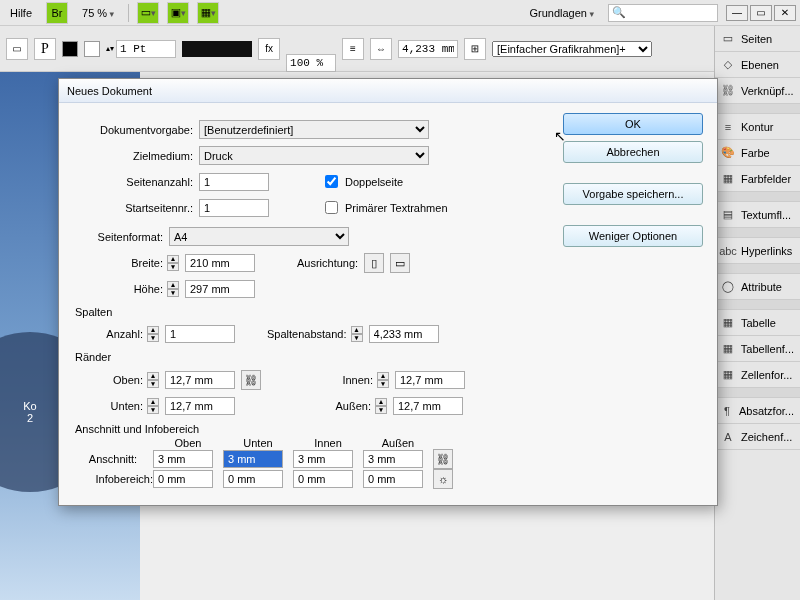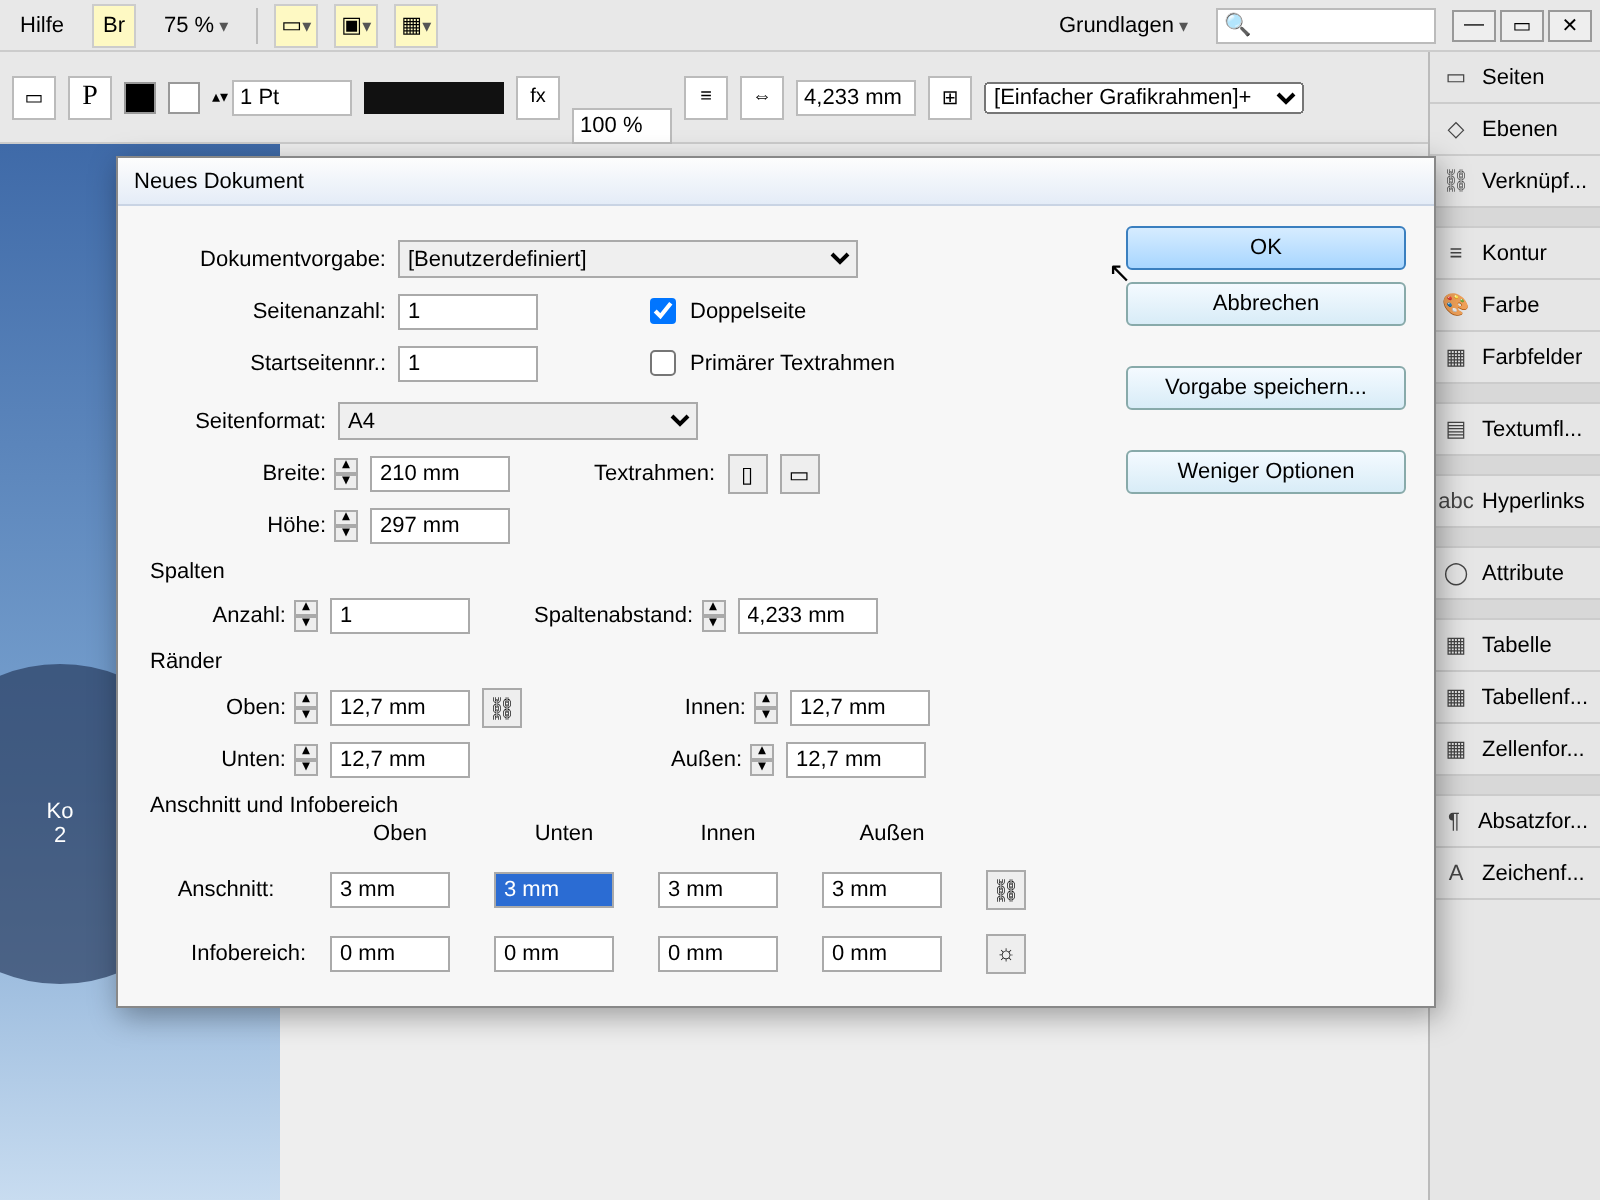--- a/index.html
+++ b/index.html
@@ -1,30 +1,30 @@
 <!DOCTYPE html>
 <html><head>
 <meta charset="utf-8">
 <style>
 * { box-sizing: border-box; font-family: "Segoe UI", Tahoma, sans-serif; font-size: 11px; }
 body { margin: 0; background: #f0f0f0; width: 800px; height: 600px; overflow: hidden; position: relative; }
 .menubar { height: 26px; background: #e8e8e8; border-bottom: 1px solid #ccc; display: flex; align-items: center; padding: 0 4px; gap: 8px; }
 .menubar .mlabel { padding: 2px 6px; }
 .menubar .zoom { }
 .menubar .sep { width: 1px; height: 18px; background: #bbb; }
-.menubar .icon-btn { width: 22px; height: 22px; border: 1px solid #ccc; background: #fef9c3; display:inline-flex;align-items:center;justify-content:center; }
+.menubar .icon-btn { width: 22px; height: 22px; border: 1px solid #ccc; background: #84cc16; display:inline-flex;align-items:center;justify-content:center; }
 .menubar .dropdown-arrow::after { content: " ▾"; font-size: 9px; color:#555; }
 .menubar .right { margin-left: auto; display:flex; gap:2px; }
 .menubar .winbtn { width: 22px; height: 16px; border:1px solid #999; background:#eee; display:inline-flex;align-items:center;justify-content:center; font-size:10px; }
 .menubar input[type=text]{ height:18px; border:1px solid #bbb; padding:0 4px; width:110px;}
 .toolbelt { height: 46px; background:#e8e8e8; border-bottom:1px solid #ccc; display:flex; align-items:center; gap:6px; padding:0 6px;}
 .toolbelt .tool{ width:22px;height:22px;border:1px solid #bbb;background:#fff;display:inline-flex;align-items:center;justify-content:center;font-size:10px;}
 .toolbelt .swatch{width:16px;height:16px;background:#000;border:1px solid #999;}
 .toolbelt .field{display:flex;align-items:center;gap:2px;}
-.toolbelt .field input{width:60px;height:18px;border:1px solid #bbb;padding:0 3px;}
+.toolbelt .field input{width:60px;height:18px;border:1px solid #bbb;padding:0 3px;font-family:Liberation Mono, monospace;}
 .canvas-area{position:absolute;left:0;top:72px;right:80px;bottom:0;background:#eee;overflow:hidden;}
 .doc-preview{position:absolute;left:0;top:0;width:140px;bottom:0;background:linear-gradient(180deg,#3f6aa8 0%,#7aa3d0 60%,#c8dcf0 100%);}
 .doc-preview .circle{position:absolute;left:-50px;top:260px;width:160px;height:160px;border-radius:50%;background:rgba(40,60,95,.7);color:#fff;display:flex;flex-direction:column;align-items:center;justify-content:center;font-family:Georgia,serif;font-size:28px;}
 .panels{position:absolute;right:0;top:26px;width:86px;bottom:0;background:#e6e6e6;border-left:1px solid #bbb;display:flex;flex-direction:column;}
 .panel-item{height:26px;border-bottom:1px solid #ccc;display:flex;align-items:center;gap:6px;padding:0 6px;cursor:default;}
 .panel-item.spacer{height:10px;background:#d8d8d8;}
 .panel-item .pi-icon{width:14px;height:14px;display:inline-flex;align-items:center;justify-content:center;font-size:11px;color:#444;}
 .dialog{position:absolute;left:58px;top:78px;width:660px;background:#f7f7f7;border:1px solid #888;box-shadow:2px 4px 14px rgba(0,0,0,.35);}
 .dialog .titlebar{height:24px;background:linear-gradient(#fdfdfd,#e4ecf7);border-bottom:1px solid #c9d4e4;display:flex;align-items:center;padding:0 8px;font-size:11px;}
 .dialog .body{padding:10px 14px 16px 14px;display:flex;gap:14px;}
@@ -36,21 +36,21 @@
 .row{display:flex;align-items:center;gap:6px;margin:7px 0;}
 .row .lbl{width:120px;text-align:right;}
 .row .lbl2{width:70px;text-align:right;}
 .row input[type=text]{height:18px;border:1px solid #aaa;padding:0 4px;width:70px;}
 .row select{height:19px;border:1px solid #aaa;width:200px;}
 .row .spin{display:inline-flex;flex-direction:column;margin-left:-2px;}
 .row .spin b{width:12px;height:8px;border:1px solid #aaa;background:#eee;font-size:7px;line-height:6px;text-align:center;display:block;}
 .chk{display:flex;align-items:center;gap:4px;}
 .chk input{width:13px;height:13px;}
 .section-title{margin:8px 0 2px 2px;}
-.grid4{display:grid;grid-template-columns:80px 70px 70px 70px 70px 26px;gap:12px;align-items:center;}
+.grid4{display:grid;grid-template-columns:80px 70px 70px 70px 70px 26px;gap:0;align-items:center;}
 .grid4 .hd{text-align:center;}
 .grid4 input{height:18px;border:1px solid #aaa;padding:0 4px;width:60px;}
 .grid4 input.sel{background:#2b6cd3;color:#fff;}
 .link-icon{width:20px;height:20px;border:1px solid #aaa;background:#eee;display:inline-flex;align-items:center;justify-content:center;font-size:11px;}
 .cursor-img{position:absolute;left:554px;top:128px;font-size:14px;pointer-events:none;}
 </style>
 </head>
 <body>
 
 <div class="menubar">
@@ -175,20 +175,24 @@
   <div class="titlebar">
       <span>Neues Dokument</span>
     </div>
   <div class="body">
     <div class="col-left">
       <div class="row">
           <span class="lbl">Dokumentvorgabe:</span>
         <select style="width:230px"><option>[Benutzerdefiniert]</option></select>
         </div>
       <div class="row">
+          <span class="lbl">Zielmedium:</span>
+        <select style="width:230px"><option>Druck</option></select>
+        </div>
+      <div class="row">
         <span class="lbl">Seitenanzahl:</span>
         <input type="text" value="1" style="">
         <span style="width:40px"></span>
         <label class="chk">
             <input type="checkbox" checked="" style="">
             <span>Doppelseite</span>
           </label>
       </div>
       <div class="row">
         <span class="lbl">Startseitennr.:</span>
@@ -204,21 +208,21 @@
         <select style="width:180px"><option>A4</option></select>
       </div>
       <div class="row">
         <span class="lbl" style="width:90px">Breite:</span>
         <span class="spin">
             <b>▴</b>
             <b>▾</b>
           </span>
         <input type="text" value="210 mm" style="">
         <span style="width:30px"></span>
-        <span>Textrahmen:</span>
+        <span>Ausrichtung:</span>
         <span class="link-icon">▯</span>
         <span class="link-icon">▭</span>
       </div>
       <div class="row">
         <span class="lbl" style="width:90px">Höhe:</span>
         <span class="spin">
             <b>▴</b>
             <b>▾</b>
           </span>
         <input type="text" value="297 mm" style="">

